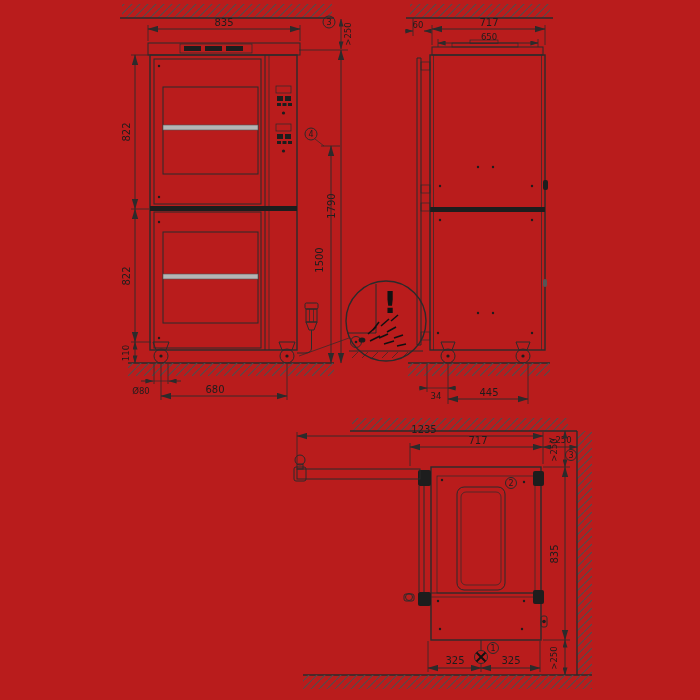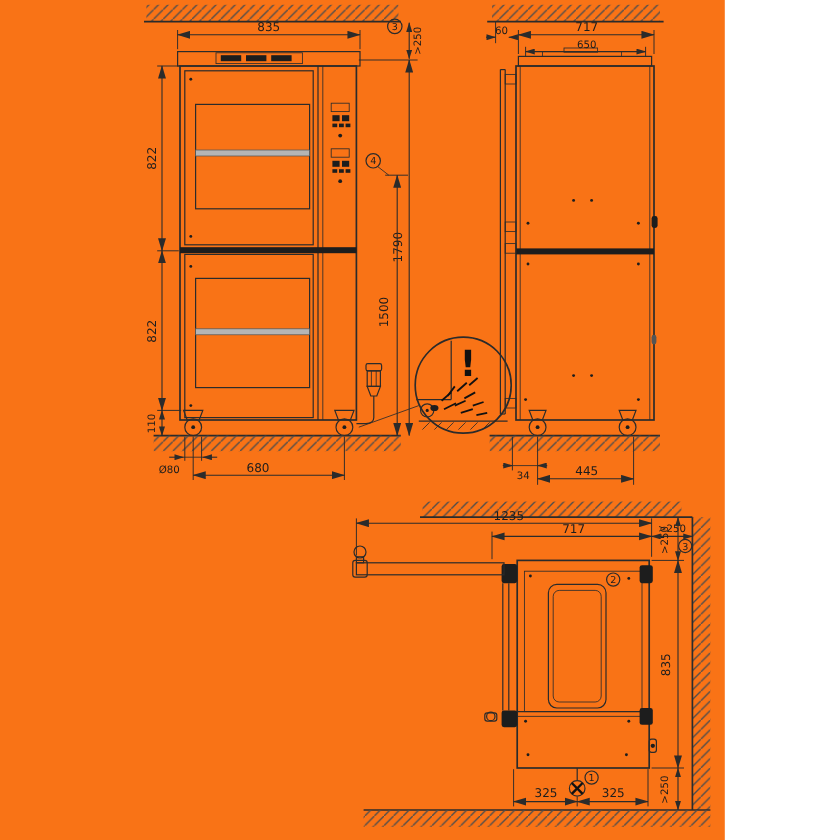--- a/index.html
+++ b/index.html
@@ -1,16 +1,16 @@
 <!DOCTYPE html>
 <html><head>
 <meta charset="utf-8">
 <style>
   html,body{margin:0;padding:0;background:#fff;}
-  #stage{position:relative;width:604px;height:700px;background:#f97316;overflow:hidden;}
+  #stage{position:relative;width:700px;height:700px;background:#b91c1c;overflow:hidden;}
   svg{display:block;}
   .thin{stroke:#2b2b2b;stroke-width:0.8;fill:none;}
   .dim{stroke:#2b2b2b;stroke-width:0.9;fill:none;}
   .out{stroke:#2b2b2b;stroke-width:1.4;fill:none;}
   .mid{stroke:#2b2b2b;stroke-width:1;fill:none;}
   .hair{stroke:#2b2b2b;stroke-width:0.7;fill:none;}
   .dark{fill:#1d1d1d;stroke:none;}
   .dimtxt{font-family:"DejaVu Sans",sans-serif;font-size:10px;fill:#1d1d1d;}
   .dimtxt.sm{font-size:8.5px;}
   .ctxt{font-family:"DejaVu Sans",sans-serif;font-size:8px;fill:#1d1d1d;}

